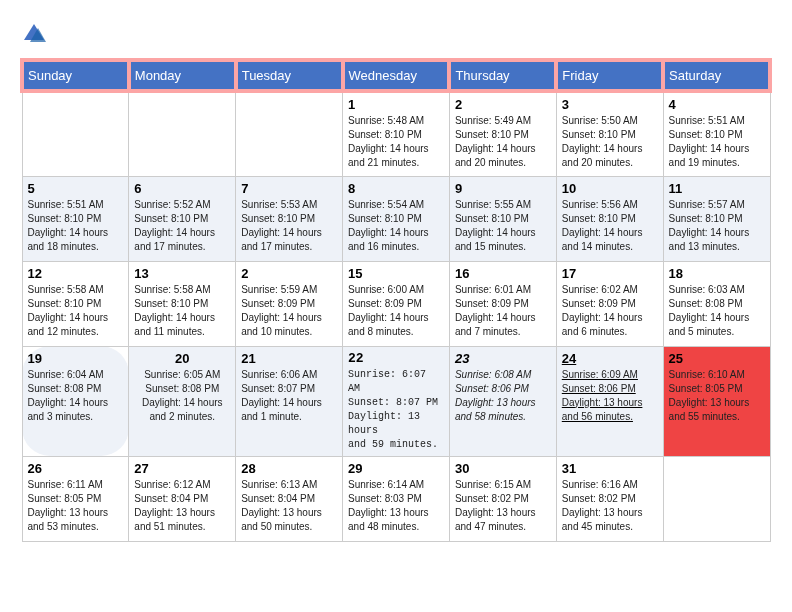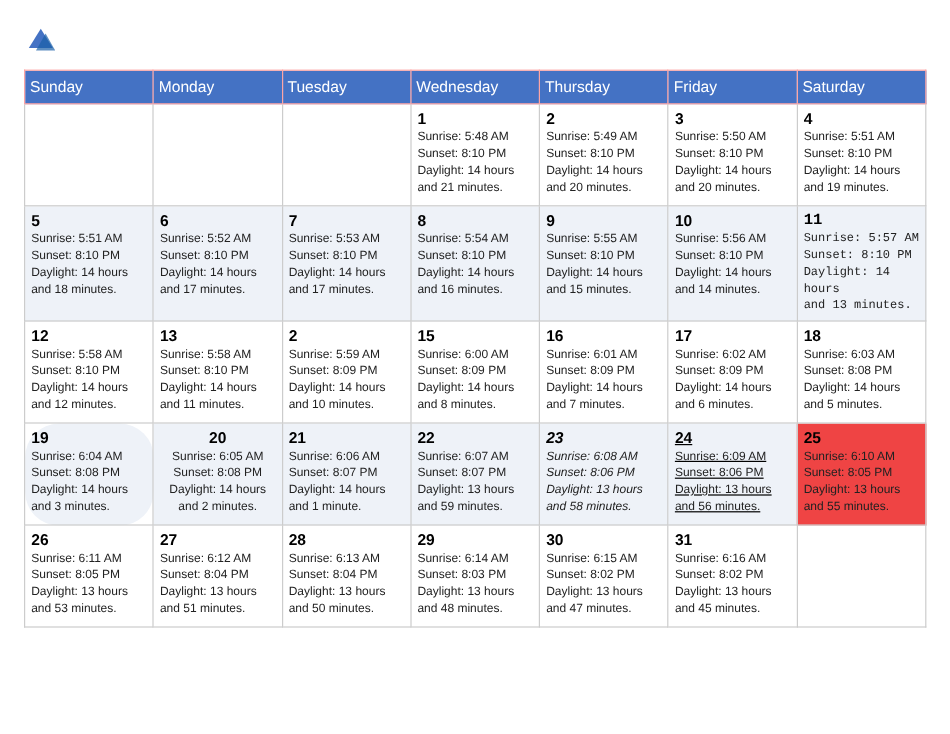--- a/index.html
+++ b/index.html
@@ -51,21 +51,21 @@
       border-collapse: collapse;
       font-size: 11px;
     }
     .calendar th {
       background: #4472c4;
       color: #fff;
       padding: 6px 4px;
       text-align: left;
       font-size: 13px;
       font-weight: normal;
-      border: 1px solid #fca5a5;
+      border: 4px solid #fca5a5;
     }
     .calendar td {
       vertical-align: top;
       padding: 4px 5px;
       border: 1px solid #ccc;
       width: 107px;
       height: 85px;
       background: #fff;
     }
     .calendar tr:nth-child(even) td {
@@ -158,21 +158,21 @@
           <div class="day-info">Sunrise: 5:54 AM<br>Sunset: 8:10 PM<br>Daylight: 14 hours<br>and 16 minutes.</div>
         </td>
         <td style="background: rgb(238, 242, 248);">
           <div class="day-number">9</div>
           <div class="day-info">Sunrise: 5:55 AM<br>Sunset: 8:10 PM<br>Daylight: 14 hours<br>and 15 minutes.</div>
         </td>
         <td style="background: rgb(238, 242, 248);">
           <div class="day-number">10</div>
           <div class="day-info">Sunrise: 5:56 AM<br>Sunset: 8:10 PM<br>Daylight: 14 hours<br>and 14 minutes.</div>
         </td>
-        <td style="background: rgb(238, 242, 248); font-family: Liberation Mono, monospace;">
+        <td style="background: rgb(238, 242, 248);">
           <div class="day-number">11</div>
           <div class="day-info">Sunrise: 5:57 AM<br>Sunset: 8:10 PM<br>Daylight: 14 hours<br>and 13 minutes.</div>
         </td>
       </tr>
       <tr>
         <td>
           <div class="day-number">12</div>
           <div class="day-info">Sunrise: 5:58 AM<br>Sunset: 8:10 PM<br>Daylight: 14 hours<br>and 12 minutes.</div>
         </td>
         <td>
@@ -206,21 +206,21 @@
           <div class="day-info">Sunrise: 6:04 AM<br>Sunset: 8:08 PM<br>Daylight: 14 hours<br>and 3 minutes.</div>
         </td>
         <td style="background: rgb(238, 242, 248); text-align: center;">
           <div class="day-number">20</div>
           <div class="day-info">Sunrise: 6:05 AM<br>Sunset: 8:08 PM<br>Daylight: 14 hours<br>and 2 minutes.</div>
         </td>
         <td style="background: rgb(238, 242, 248);">
           <div class="day-number">21</div>
           <div class="day-info">Sunrise: 6:06 AM<br>Sunset: 8:07 PM<br>Daylight: 14 hours<br>and 1 minute.</div>
         </td>
-        <td style="background: rgb(238, 242, 248);">
+        <td style="background: rgb(238, 242, 248); font-family: Liberation Mono, monospace;">
           <div class="day-number">22</div>
           <div class="day-info">Sunrise: 6:07 AM<br>Sunset: 8:07 PM<br>Daylight: 13 hours<br>and 59 minutes.</div>
         </td>
         <td style="background: rgb(238, 242, 248); font-style: italic;">
           <div class="day-number">23</div>
           <div class="day-info">Sunrise: 6:08 AM<br>Sunset: 8:06 PM<br>Daylight: 13 hours<br>and 58 minutes.</div>
         </td>
         <td style="background: rgb(238, 242, 248); text-decoration: underline;">
           <div class="day-number">24</div>
           <div class="day-info">Sunrise: 6:09 AM<br>Sunset: 8:06 PM<br>Daylight: 13 hours<br>and 56 minutes.</div>

